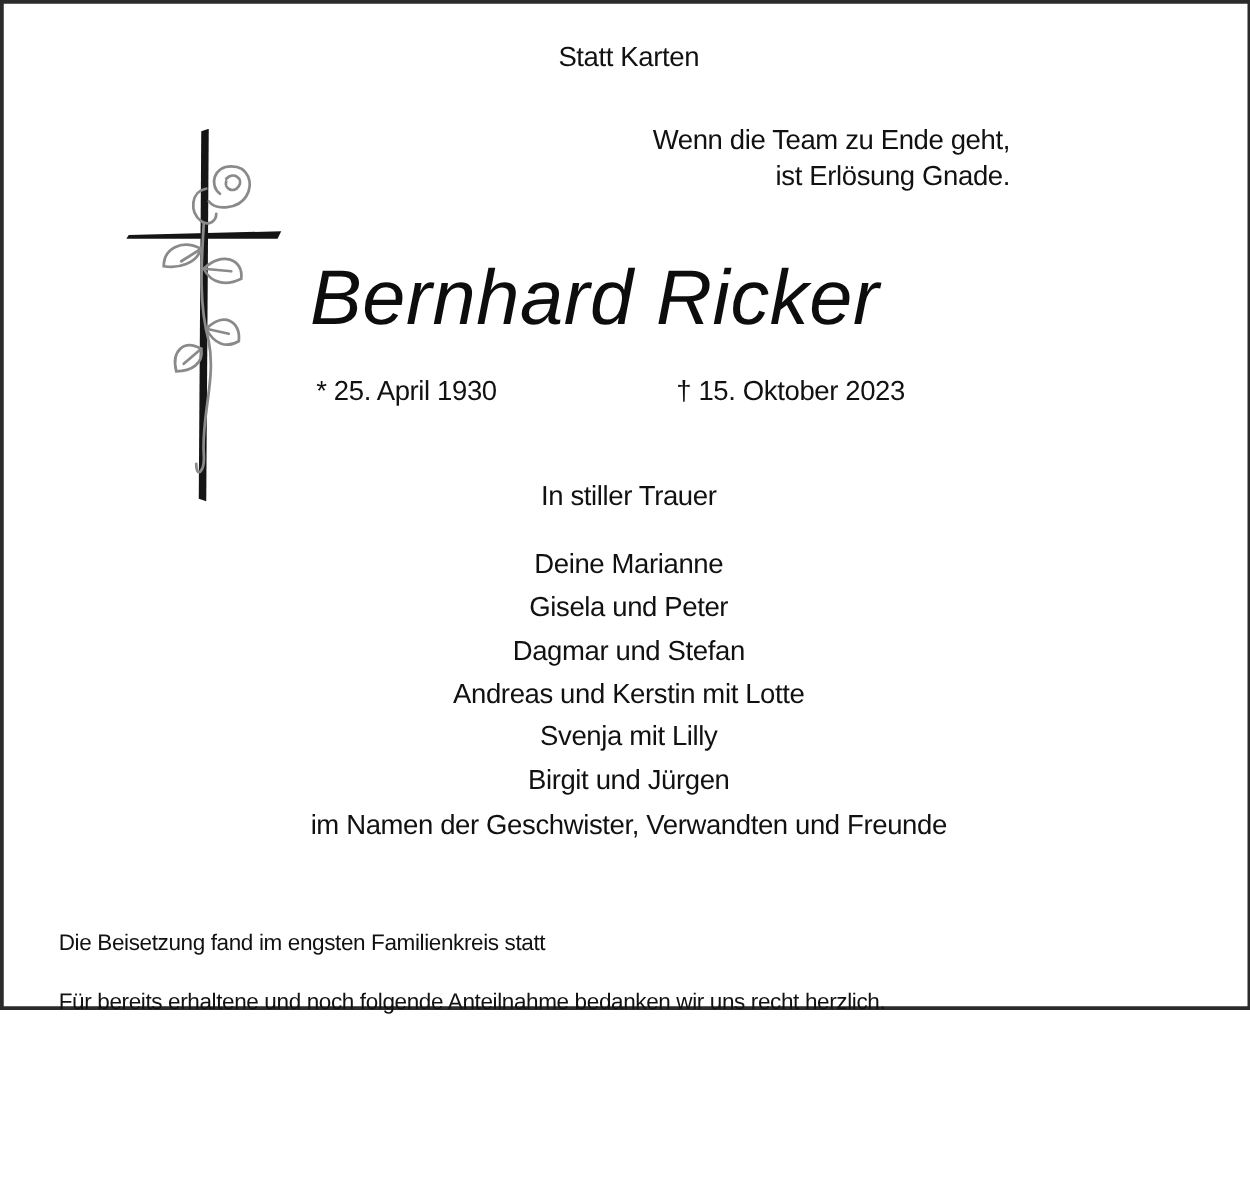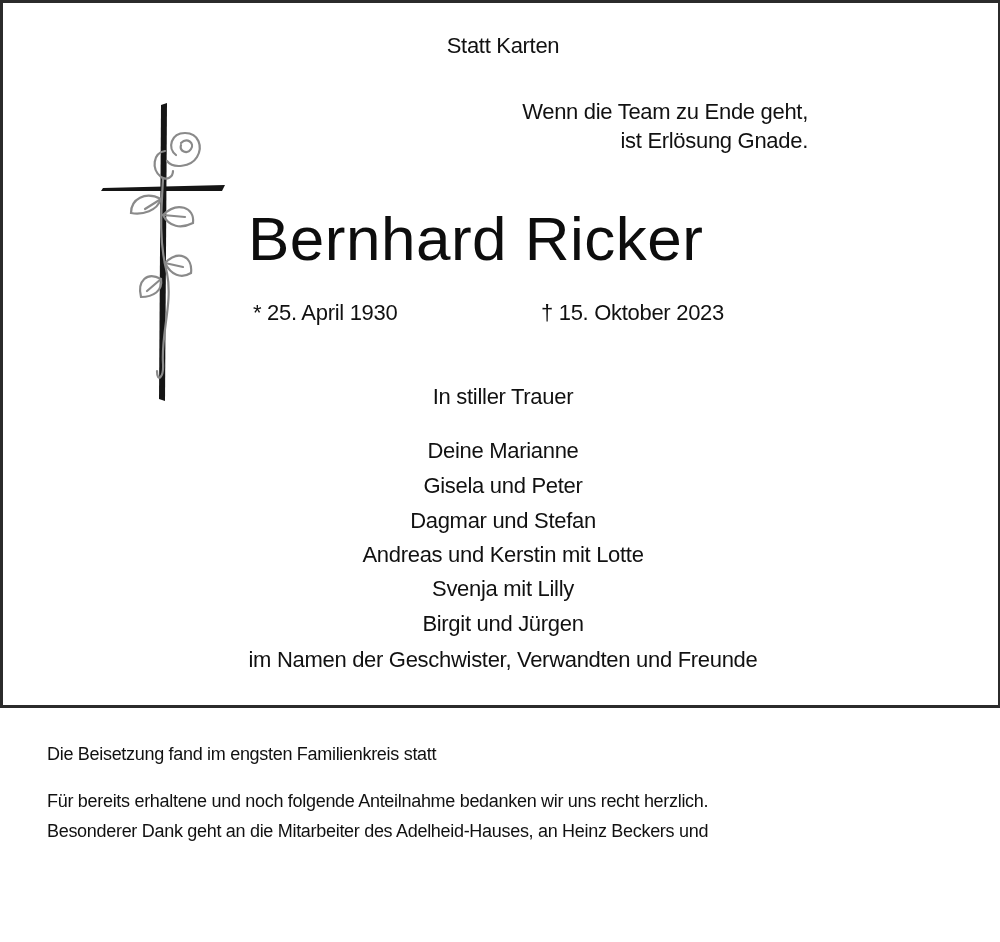--- a/index.html
+++ b/index.html
@@ -1,19 +1,19 @@
 <!DOCTYPE html>
 <html><head>
 <meta charset="utf-8">
 <style>
   html, body { margin: 0; padding: 0; background: #ffffff; }
   body { width: 1000px; height: 942px; overflow: hidden; }
   .frame {
     position: absolute; left: 0; top: 0;
-    width: 1000px; height: 708px;
+    width: 1000px; height: 808px;
     box-sizing: border-box;
     border: 3px solid #2b2b2b;
     border-right-width: 2px;
     background: #ffffff;
     font-family: "Liberation Sans", "DejaVu Sans", sans-serif;
     color: #111111;
   }
   .abs { position: absolute; white-space: nowrap; }
   .t22 { font-size: 22px; letter-spacing: -0.3px; }
   .center { left: 0; width: 1000px; text-align: center; }
@@ -43,34 +43,33 @@
       <path d="M62,112 C76,98 94,104 92,120 C80,126 68,124 62,112 Z"></path>
       <path d="M64,160 C78,146 92,154 90,170 C80,176 70,172 64,160 Z"></path>
       <path d="M60,176 C46,168 36,178 40,194 C52,194 62,188 60,176 Z"></path>
       <path d="M60,96 L44,106"></path>
       <path d="M62,112 L84,114"></path>
       <path d="M64,160 L82,164"></path>
       <path d="M60,176 L46,188"></path>
     </g>
   </svg>
 
-  <div class="abs name" style="left:245px;top:200px;">Bernhard Ricker</div>
+  <div class="abs name" style="left:245px;top:200px;font-style:italic;">Bernhard Ricker</div>
 
   <div class="abs t22" style="left:250px;top:297px;">* 25. April 1930</div>
   <div class="abs t22" style="left:538px;top:297px;">† 15. Oktober 2023</div>
 
   <div class="abs t22 center" style="top:381px;">In stiller Trauer</div>
 
   <div class="abs t22 center" style="top:435px;">Deine Marianne</div>
   <div class="abs t22 center" style="top:470px;">Gisela und Peter</div>
   <div class="abs t22 center" style="top:505px;">Dagmar und Stefan</div>
   <div class="abs t22 center" style="top:539px;">Andreas und Kerstin mit Lotte</div>
   <div class="abs t22 center" style="top:573px;">Svenja mit Lilly</div>
   <div class="abs t22 center" style="top:608px;">Birgit und Jürgen</div>
   <div class="abs t22 center" style="top:644px;">im Namen der Geschwister, Verwandten und Freunde</div>
 
   <div class="abs bottom" style="top:741px;">Die Beisetzung fand im engsten Familienkreis statt</div>
 
   <div class="abs bottom" style="top:788px;">Für bereits erhaltene und noch folgende Anteilnahme bedanken wir uns recht herzlich.</div>
-  <div class="abs bottom" style="top:818px;">Besonderer Dank geht an die Mitarbeiter des Adelheid-Hauses, an Heinz Beckers und</div>
 
 
 </div>
 
 </body></html>

